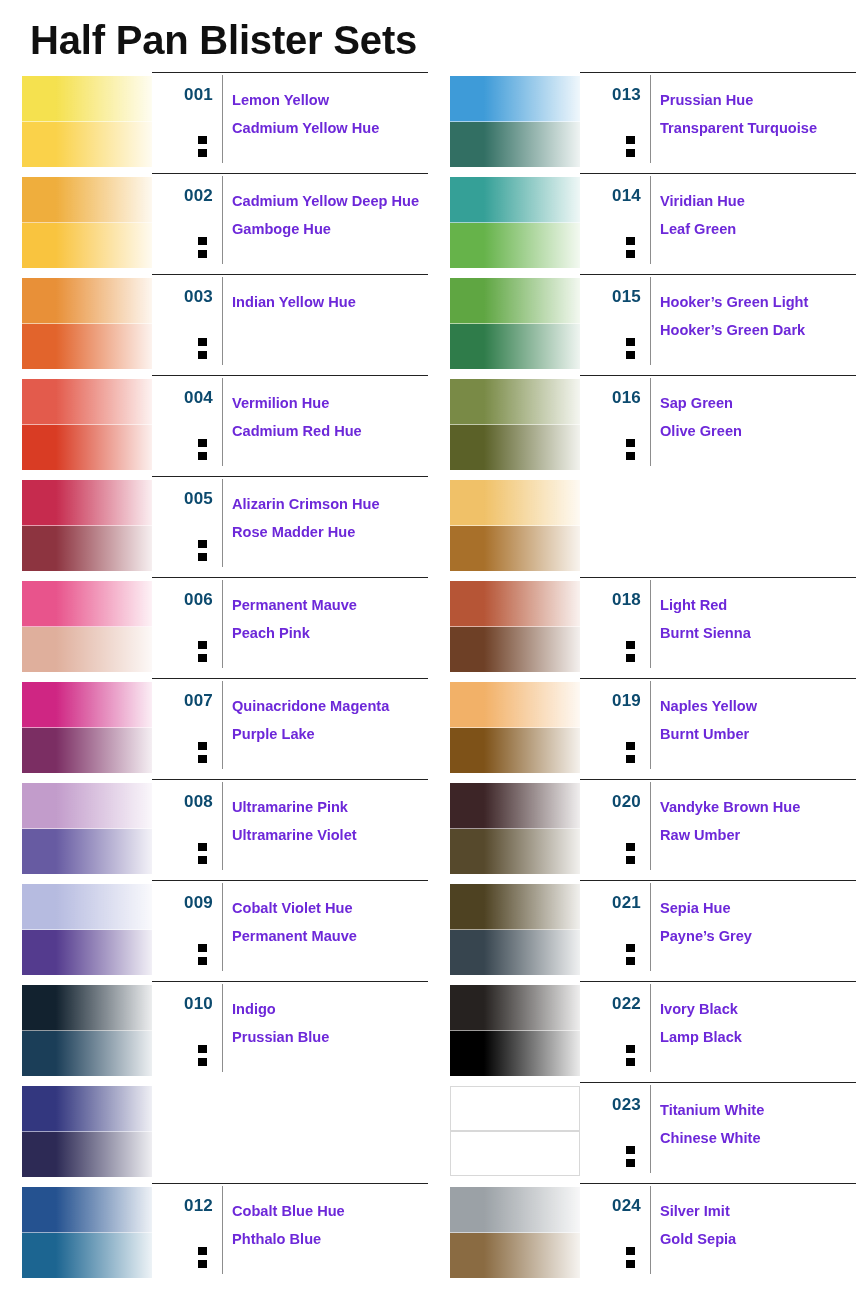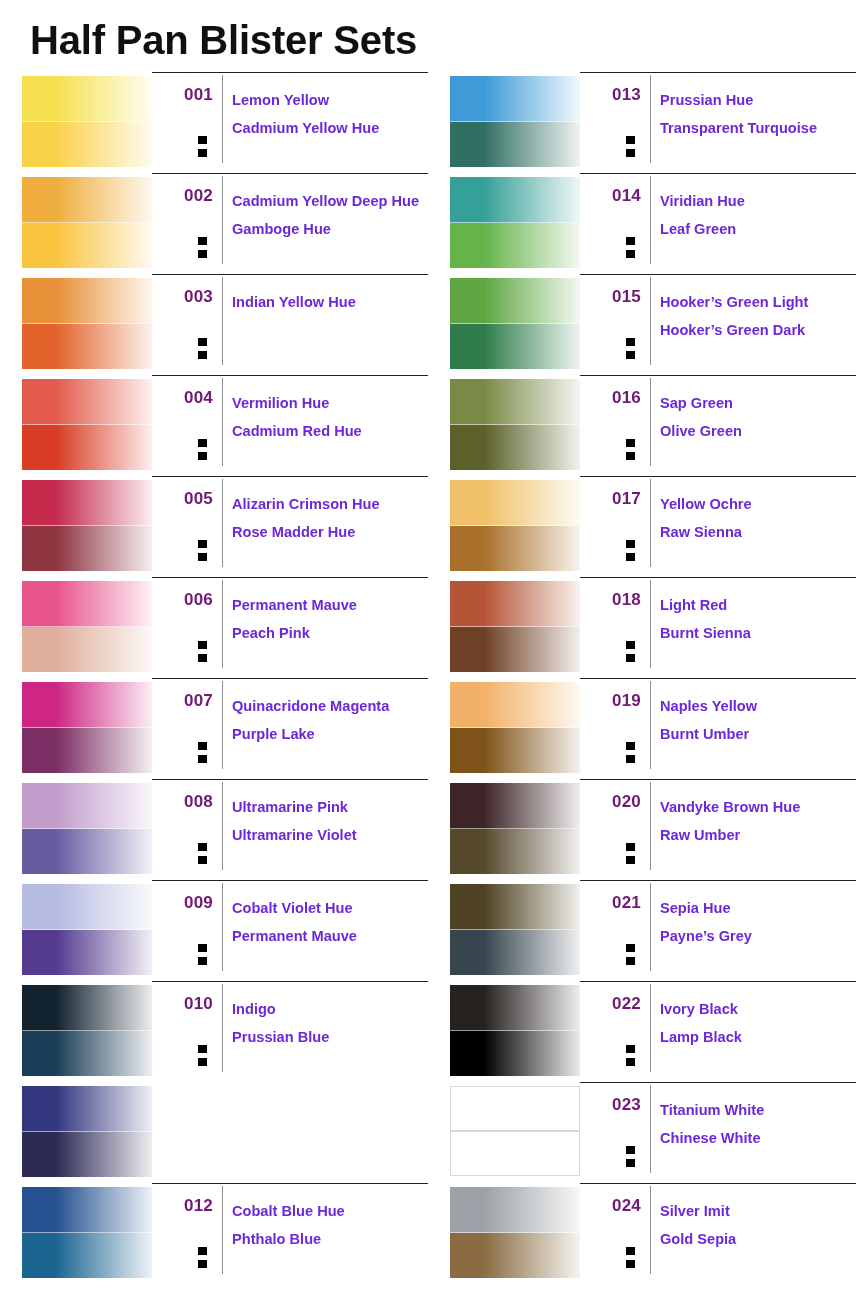--- a/index.html
+++ b/index.html
@@ -71,21 +71,21 @@
   }
   .code {
     position: absolute;
     left: 0;
     top: 12px;
     width: 61px;
     text-align: right;
     font-size: 17px;
     font-weight: bold;
     letter-spacing: 0.2px;
-    color: #701a75;
+    color: #0c4a6e;
   }
   .divider {
     position: absolute;
     left: 70px;
     top: 2px;
     width: 1.4px;
     height: 88px;
     background: #8d8d8d;
   }
   .pan-icon {
@@ -402,32 +402,20 @@
             <div class="name">Sap Green</div>
             <div class="name">Olive Green</div>
           </div>
         </div>
       </div>
       <div class="set-row">
         <div class="swatch">
           <div class="band top" style="background: linear-gradient(to right, rgb(240, 193, 104) 0%, rgb(240, 193, 104) 26%, rgba(255, 255, 255, 0) 26%, rgba(255, 255, 255, 0.92) 100%), rgb(240, 193, 104);"></div>
           <div class="band bottom" style="background: linear-gradient(to right, rgb(168, 112, 42) 0%, rgb(168, 112, 42) 26%, rgba(255, 255, 255, 0) 26%, rgba(255, 255, 255, 0.92) 100%), rgb(168, 112, 42);"></div>
         </div>
-        <div class="row-fields">
-          <div class="code">017</div>
-          <div class="pan-icon">
-            <span></span>
-            <span></span>
-          </div>
-          <div class="divider"></div>
-          <div class="names">
-            <div class="name">Yellow Ochre</div>
-            <div class="name">Raw Sienna</div>
-          </div>
-        </div>
       </div>
       <div class="set-row">
         <div class="swatch">
           <div class="band top" style="background: linear-gradient(to right, rgb(182, 85, 54) 0%, rgb(182, 85, 54) 26%, rgba(255, 255, 255, 0) 26%, rgba(255, 255, 255, 0.92) 100%), rgb(182, 85, 54);"></div>
           <div class="band bottom" style="background: linear-gradient(to right, rgb(110, 64, 38) 0%, rgb(110, 64, 38) 26%, rgba(255, 255, 255, 0) 26%, rgba(255, 255, 255, 0.92) 100%), rgb(110, 64, 38);"></div>
         </div>
         <div class="row-fields">
           <div class="code">018</div>
           <div class="pan-icon">
             <span></span>

